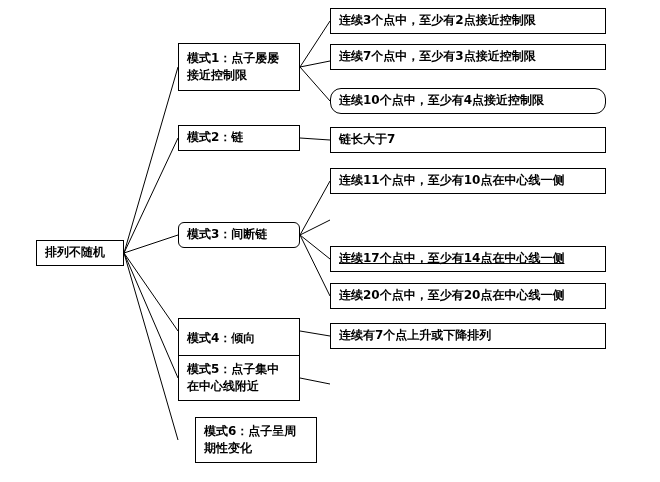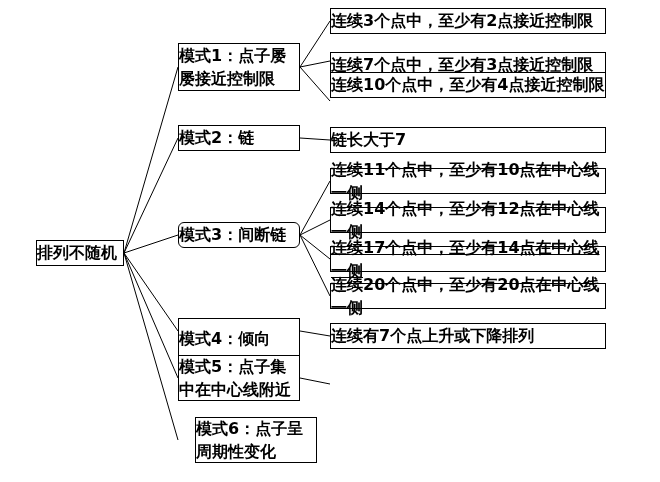--- a/index.html
+++ b/index.html
@@ -20,45 +20,45 @@
     left: 0;
     top: 0;
     width: 660px;
     height: 482px;
   }
   .node {
     position: absolute;
     box-sizing: border-box;
     border: 1px solid #000000;
     background: #ffffff;
-    font-size: 16px;
+    font-size: 12px;
     font-weight: bold;
     color: #000000;
     line-height: 1.45;
-    padding: 2px 0;
+    padding: 2px 8px;
     display: flex;
     align-items: center;
     text-align: left;
     word-break: break-all;
   }
   
   .n-root { left: 36px;  top: 240px; width: 88px;  height: 26px; }
   
   .n-mode { left: 178px; width: 122px; }
   .n-m1 { top: 43px;  height: 48px; }
   .n-m2 { top: 125px; height: 26px; }
   .n-m3 { top: 222px; height: 26px; border-radius: 6px; }
   .n-m4 { top: 318px; height: 42px; }
   .n-m5 { top: 355px; height: 46px; }
   .n-m6 { top: 417px; height: 46px; margin-left: 17px; }
   
   .n-rule { left: 330px; width: 276px; height: 26px; }
   .n-r1  { top: 8px;   }
-  .n-r2  { top: 52px;  }
-  .n-r3  { top: 72px;  }
+  .n-r2  { top: 44px;  }
+  .n-r3  { top: 88px; border-radius: 11px;  }
   .n-r4  { top: 127px; }
   .n-r5  { top: 168px; }
   .n-r6  { top: 207px; }
   .n-r7  { top: 246px; text-decoration: underline; }
   .n-r8  { top: 283px; }
   .n-r9  { top: 323px; }
   .n-r10 { top: 371px; }
 </style>
 </head>
 <body>
@@ -97,18 +97,17 @@
   <div class="node n-mode n-m3">模式3：间断链</div>
   <div class="node n-mode n-m4">模式4：倾向</div>
   <div class="node n-mode n-m5">模式5：点子集中在中心线附近</div>
   <div class="node n-mode n-m6">模式6：点子呈周期性变化</div>
 
   <div class="node n-rule n-r1">连续3个点中，至少有2点接近控制限</div>
   <div class="node n-rule n-r2">连续7个点中，至少有3点接近控制限</div>
   <div class="node n-rule n-r3">连续10个点中，至少有4点接近控制限</div>
   <div class="node n-rule n-r4">链长大于7</div>
   <div class="node n-rule n-r5">连续11个点中，至少有10点在中心线一侧</div>
-  <div class="node n-rule n-r6">连续14个点中，至少有12点在中心线一侧</div>
   <div class="node n-rule n-r7">连续17个点中，至少有14点在中心线一侧</div>
   <div class="node n-rule n-r8">连续20个点中，至少有20点在中心线一侧</div>
   <div class="node n-rule n-r9">连续有7个点上升或下降排列</div>
 
 </div>
 
 </body></html>

